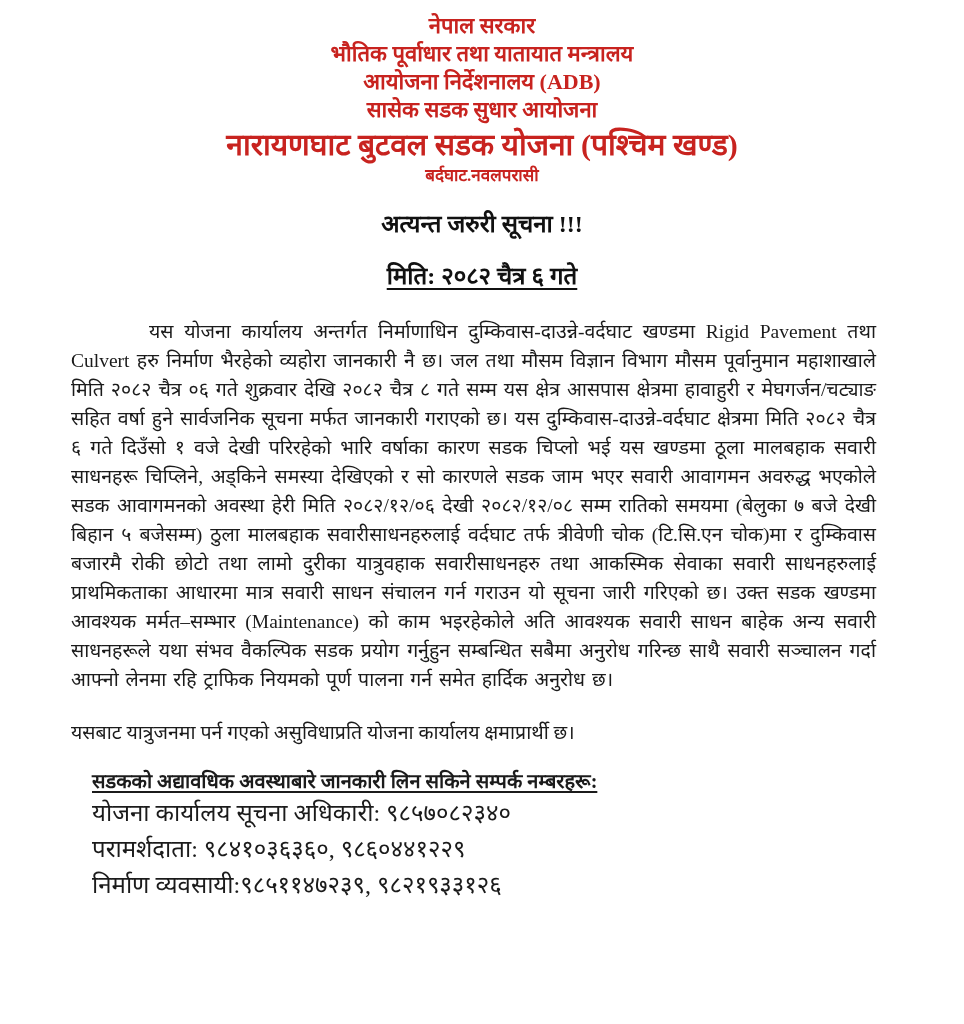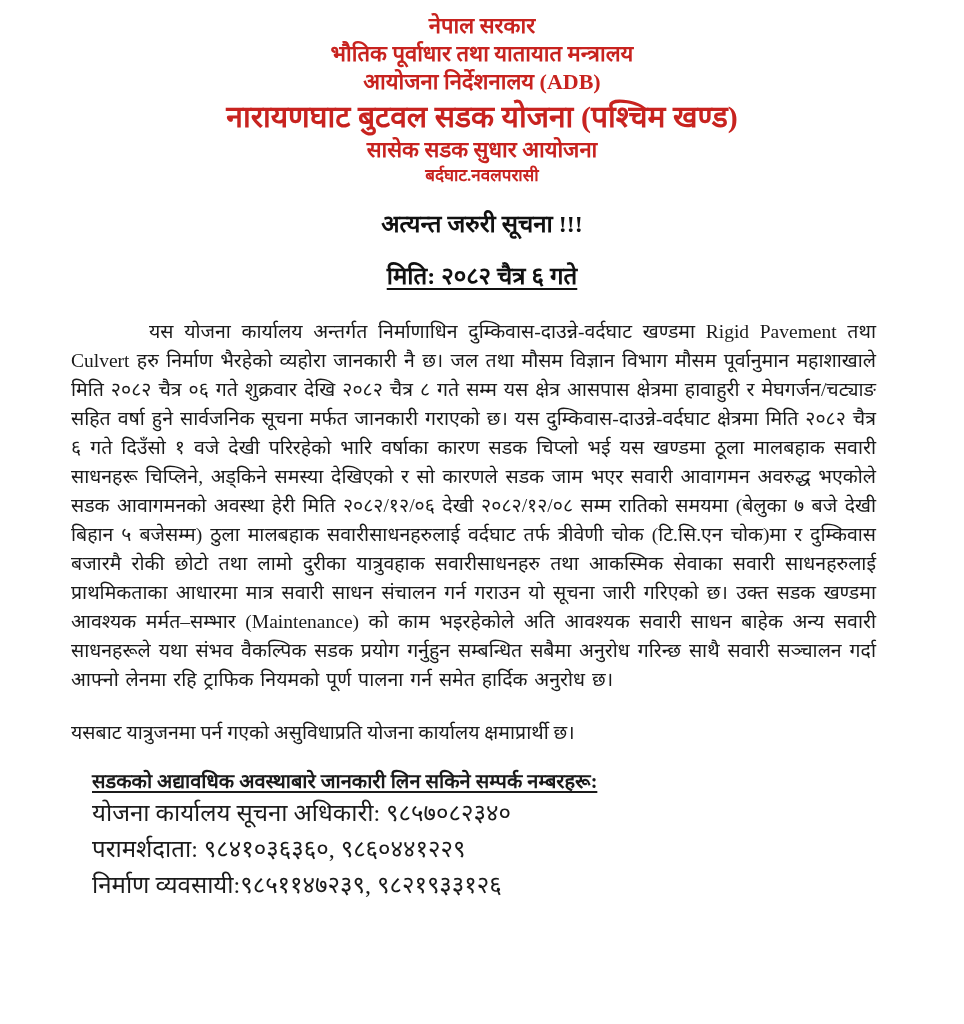--- a/index.html
+++ b/index.html
@@ -102,22 +102,22 @@
 </style>
 </head>
 <body>
 
 <div class="page">
 
   <header class="letterhead">
     <div class="h-line">नेपाल सरकार</div>
     <div class="h-line">भौतिक पूर्वाधार तथा यातायात मन्त्रालय</div>
     <div class="h-line">आयोजना निर्देशनालय (ADB)</div>
+    <div class="h-line">सासेक सडक सुधार आयोजना</div>
     <div class="h-line h-big">नारायणघाट बुटवल सडक योजना (पश्चिम खण्ड)</div>
-    <div class="h-line">सासेक सडक सुधार आयोजना</div>
     <div class="h-line h-small">बर्दघाट.नवलपरासी</div>
   </header>
 
   <section class="notice-title">
     <div class="urgent-line">अत्यन्त जरुरी सूचना !!!</div>
     <br>
     <span class="date-line">मिति: २०८२ चैत्र ६ गते</span>
   </section>
 
   <section class="body-section">

